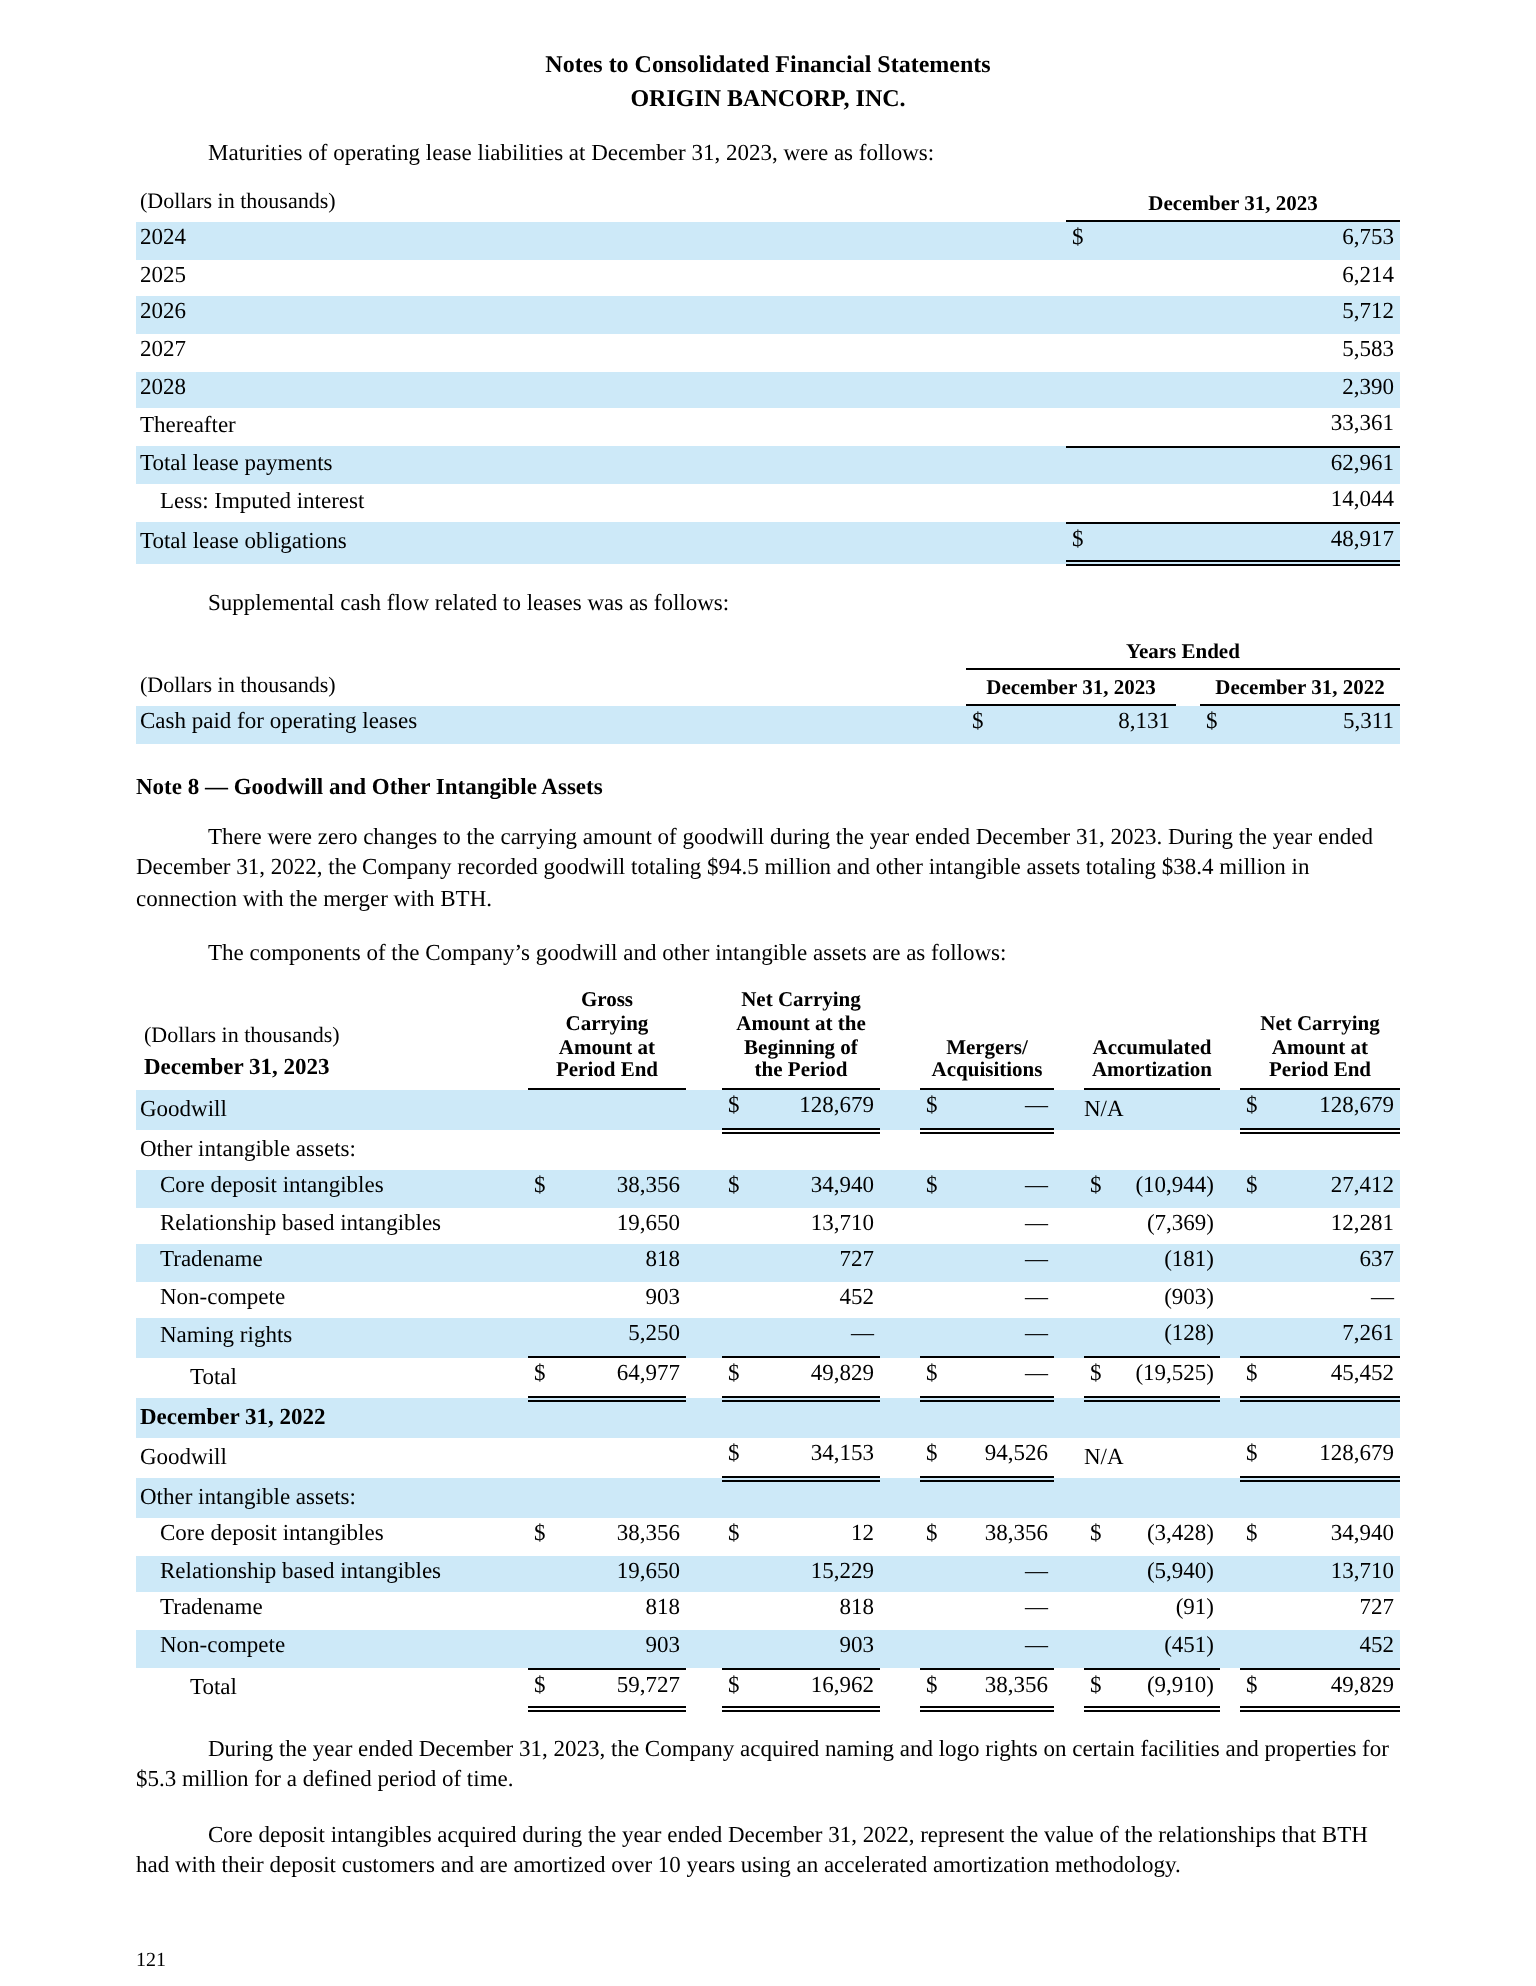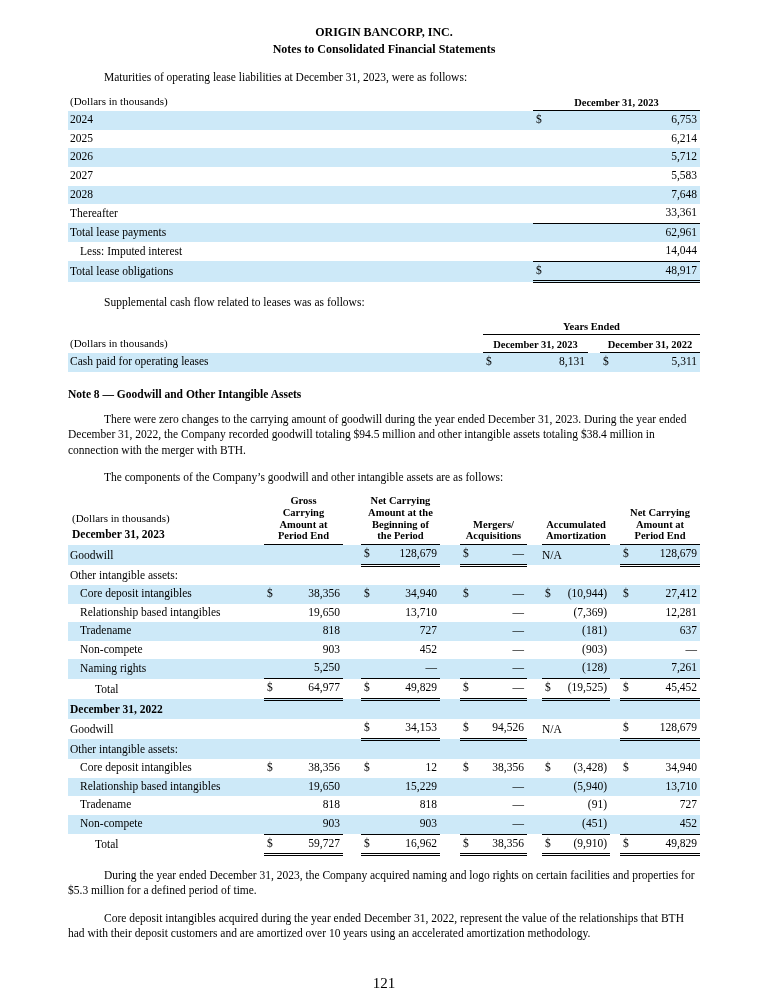--- a/index.html
+++ b/index.html
@@ -21,30 +21,30 @@
   .na { text-align:left; }
   .i1 { padding-left:12px; }
   .i2 { padding-left:27px; }
   .b { font-weight:bold; }
   .bs { border-bottom:1px solid #000; }
   .bd { border-bottom:3px double #000; }
   .ch { text-align:center; font-weight:bold; white-space:pre-line; font-size:10.5px; line-height:1.12; padding-bottom:2px; }
   .dl { font-size:11px; }
   .hl div { padding-left:2px; }
   .hl .b { margin-top:3px; }
-  .pageno { text-align:center; margin-top:34px; font-size:15px; }
+  .pageno { margin-top:34px; font-size:10px; }
   .mt16 { margin-top:16px; }
 </style>
 </head>
 <body>
 
 <div class="page">
 
+  <div class="title">Notes to Consolidated Financial Statements</div>
   <div class="title">ORIGIN BANCORP, INC.</div>
-  <div class="title">Notes to Consolidated Financial Statements</div>
 
   <p class="para mt16">Maturities of operating lease liabilities at December 31, 2023, were as follows:</p>
 
   <table>
     <colgroup>
         <col>
         <col style="width:16px">
         <col style="width:151px">
       </colgroup>
     <tbody>
@@ -68,21 +68,21 @@
       <td class="v">5,712</td>
     </tr>
     <tr>
       <td class="l">2027</td>
       <td class="d"></td>
       <td class="v">5,583</td>
     </tr>
     <tr class="sh">
       <td class="l">2028</td>
       <td class="d"></td>
-      <td class="v">7,648</td>
+      <td class="v">2,390</td>
     </tr>
     <tr>
       <td class="l">Thereafter</td>
       <td class="d bs"></td>
       <td class="v bs">33,361</td>
     </tr>
     <tr class="sh">
       <td class="l">Total lease payments</td>
       <td class="d"></td>
       <td class="v">62,961</td>

